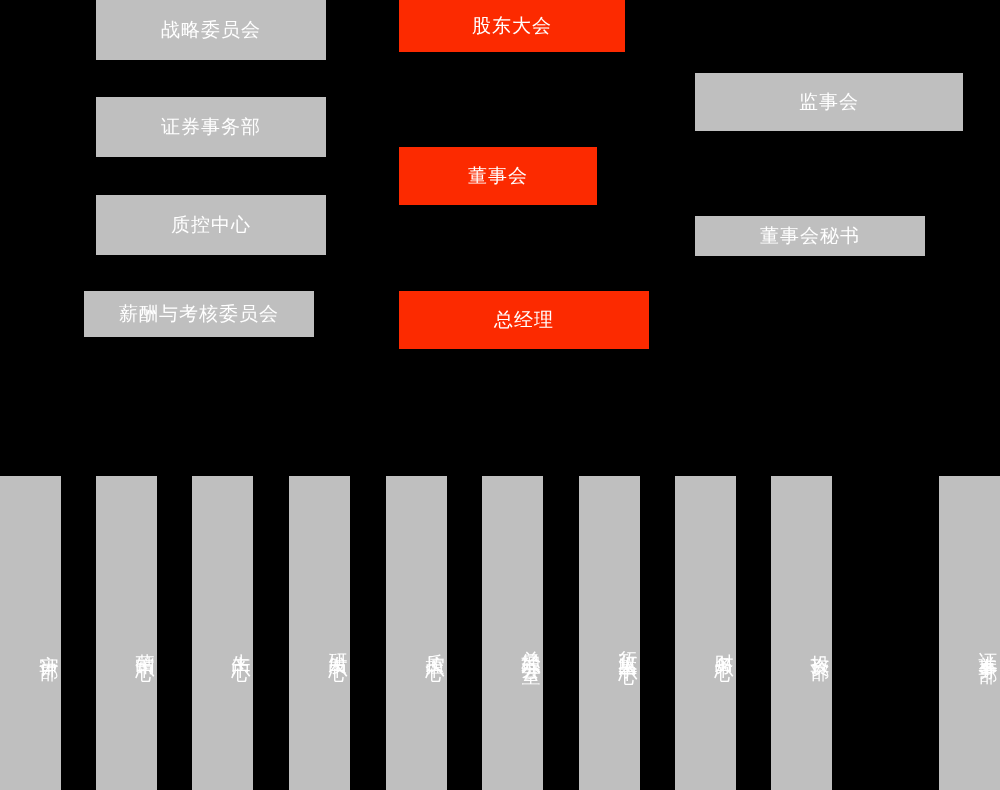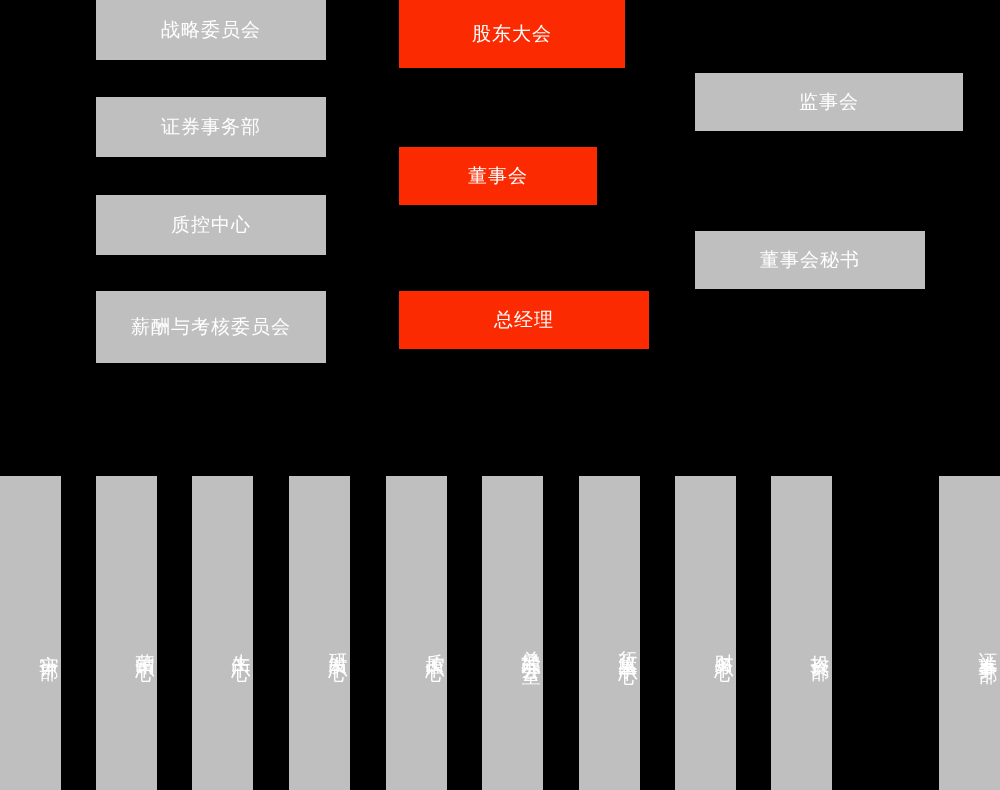--- a/index.html
+++ b/index.html
@@ -50,26 +50,26 @@
     font-size: 19px;
   }
 </style>
 </head>
 <body>
 
 <div id="chart">
     <div class="node gray" style="left: 96px; top: 0px; width: 230px; height: 60px;">战略委员会</div>
     <div class="node gray" style="left: 96px; top: 97px; width: 230px; height: 60px;">证券事务部</div>
     <div class="node gray" style="left: 96px; top: 195px; width: 230px; height: 60px;">质控中心</div>
-    <div class="node gray" style="left: 96px; top: 291px; width: 230px; height: 72px;">薪酬与考核委员会</div>
-    <div class="node red" style="left: 399px; top: 0px; width: 226px; height: 68px;">股东大会</div>
+    <div class="node gray" style="left: 84px; top: 291px; width: 230px; height: 46px;">薪酬与考核委员会</div>
+    <div class="node red" style="left: 399px; top: 0px; width: 226px; height: 52px;">股东大会</div>
     <div class="node red" style="left: 399px; top: 147px; width: 198px; height: 58px;">董事会</div>
     <div class="node red" style="left: 399px; top: 291px; width: 250px; height: 58px;">总经理</div>
     <div class="node gray" style="left: 695px; top: 73px; width: 268px; height: 58px;">监事会</div>
-    <div class="node gray" style="left: 695px; top: 231px; width: 230px; height: 58px;">董事会秘书</div>
+    <div class="node gray" style="left: 695px; top: 216px; width: 230px; height: 40px;">董事会秘书</div>
     <div class="node gray vertical" style="left: 0px; top: 476px; width: 61px; height: 314px;">审计部</div>
     <div class="node gray vertical" style="left: 96px; top: 476px; width: 61px; height: 314px;">营销中心</div>
     <div class="node gray vertical" style="left: 192px; top: 476px; width: 61px; height: 314px;">生产中心</div>
     <div class="node gray vertical" style="left: 289px; top: 476px; width: 61px; height: 314px;">研发中心</div>
     <div class="node gray vertical" style="left: 386px; top: 476px; width: 61px; height: 314px;">质控中心</div>
     <div class="node gray vertical" style="left: 482px; top: 476px; width: 61px; height: 314px;">总经理办公室</div>
     <div class="node gray vertical" style="left: 579px; top: 476px; width: 61px; height: 314px;">行政人事中心</div>
     <div class="node gray vertical" style="left: 675px; top: 476px; width: 61px; height: 314px;">财务中心</div>
     <div class="node gray vertical" style="left: 771px; top: 476px; width: 61px; height: 314px;">投资部</div>
     <div class="node gray vertical" style="left: 939px; top: 476px; width: 61px; height: 314px;">证券事务部</div>

